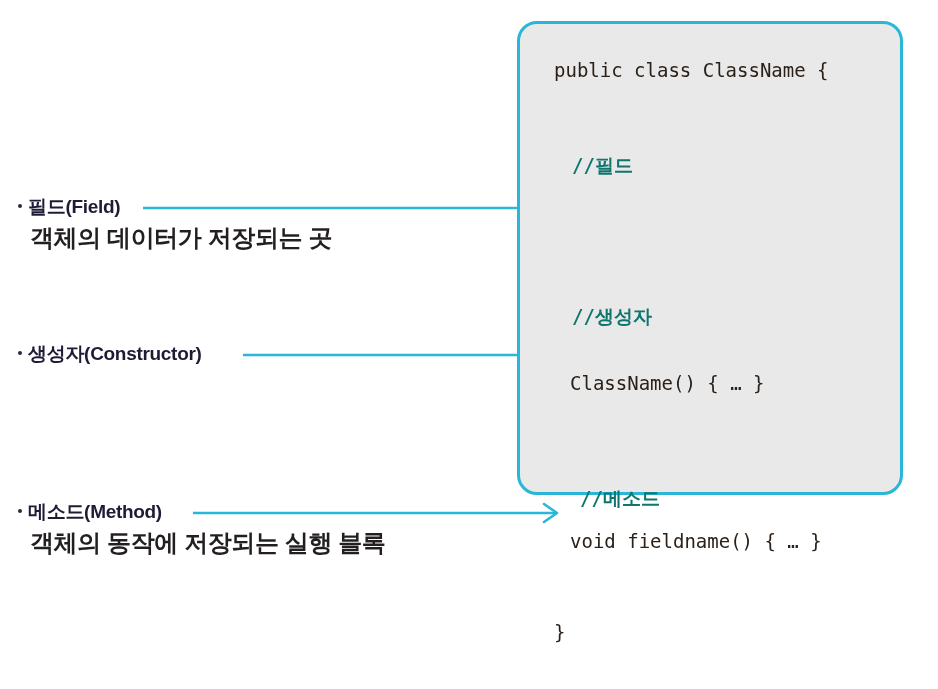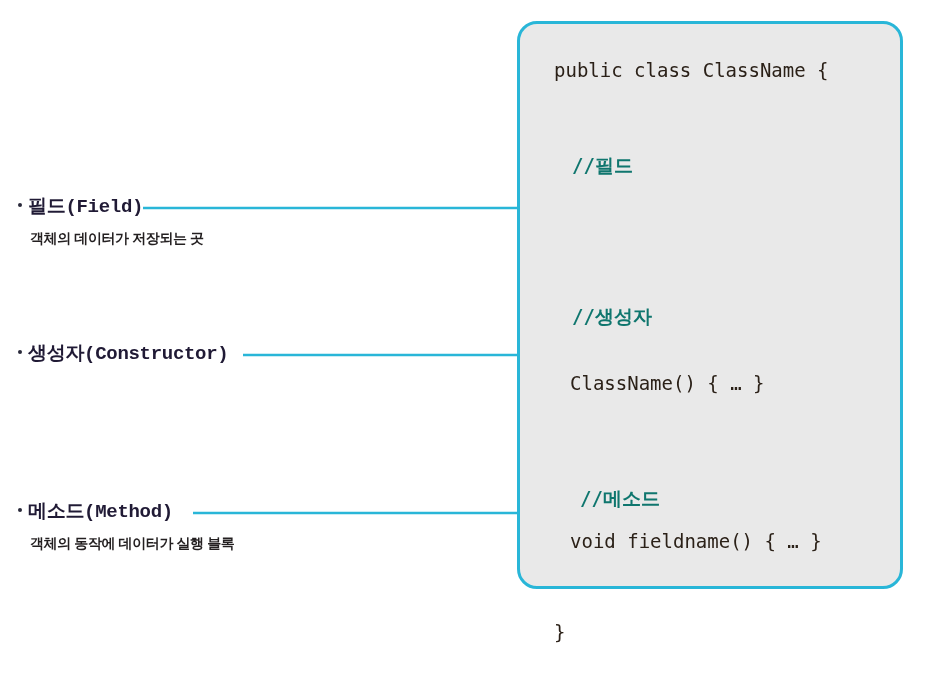--- a/index.html
+++ b/index.html
@@ -37,24 +37,23 @@
     position: relative;
     top: -5px;
     flex: 0 0 auto;
   }
   .anno-title {
     font-size: 19px;
     font-weight: 700;
     color: #201a35;
     letter-spacing: -0.3px;
     line-height: 22px;
-    font-family: Liberation Mono, monospace;
   }
   .anno-sub {
-    font-size: 14px;
+    font-size: 24px;
     font-weight: 700;
     color: #231f20;
     letter-spacing: -0.4px;
     line-height: 22px;
     margin-top: 9px;
     margin-left: 12px;
     white-space: nowrap;
   }
 
   .anno-1 { top: 196px; }
@@ -68,21 +67,21 @@
     pointer-events: none;
   }
   .arrow svg { display: block; overflow: visible; }
 
   
   #code-box {
     position: absolute;
     left: 517px;
     top: 21px;
     width: 386px;
-    height: 568px;
+    height: 474px;
     box-sizing: border-box;
     background: #e9e9e9;
     border: 3px solid #29b6d8;
     border-radius: 20px;
   }
   .code-lines {
     position: absolute;
     left: 0;
     top: 0;
     width: 100%;
@@ -129,21 +128,21 @@
       <span class="anno-bullet"></span>
       <span class="anno-title">생성자(Constructor)</span>
     </div>
   </div>
 
   <div class="anno anno-3">
     <div class="anno-title-row">
       <span class="anno-bullet"></span>
       <span class="anno-title">메소드(Method)</span>
     </div>
-    <div class="anno-sub">객체의 동작에 데이터가 실행 블록</div>
+    <div class="anno-sub">객체의 동작에 저장되는 실행 블록</div>
   </div>
 
   <div class="arrow" style="left:143px; top:196px; width:425px;">
     <svg width="425" height="24" viewBox="0 0 425 24">
       <line x1="0" y1="12" x2="412" y2="12" stroke="#29b6d8" stroke-width="2.4"></line>
       <polyline points="401,3 414,12 401,21" fill="none" stroke="#29b6d8" stroke-width="2.6" stroke-linecap="round" stroke-linejoin="round"></polyline>
     </svg>
   </div>
 
   <div class="arrow" style="left:243px; top:343px; width:325px;">

